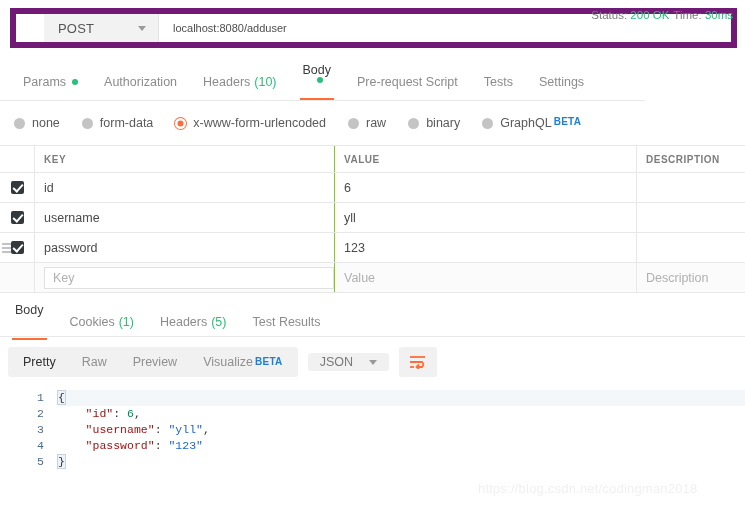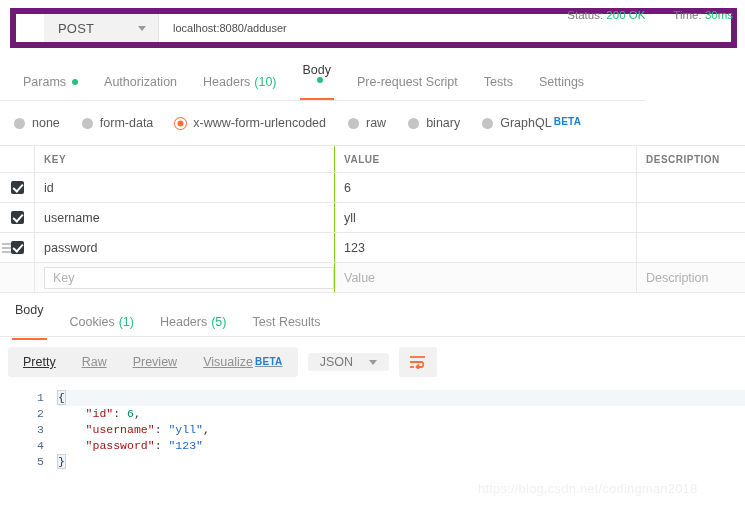--- a/index.html
+++ b/index.html
@@ -160,42 +160,41 @@
   .res-tabs {
     position: absolute; left: 0; top: 303px;
     width: 745px; height: 34px;
     border-bottom: 1px solid #e8e8e8;
     display: flex; align-items: flex-start;
     padding-left: 2px;
   }
   .res-meta {
     position: absolute; right: 12px; top: 9px;
     font-size: 11.5px; color: #7b7b7b;
-    display: flex; gap: 28px;
+    display: flex; gap: 4px;
   }
   .res-meta b { color: #28c07c; font-weight: normal; }
 
   
   .view-bar {
     position: absolute; left: 0; top: 340px;
     width: 745px; height: 44px;
     display: flex; align-items: center;
     padding-left: 8px;
   }
   .seg {
     height: 30px; background: #f1f1f1; border-radius: 3px;
     display: flex; align-items: center; padding: 0 2px;
   }
   .seg-item {
     height: 26px; padding: 0 13px;
     display: flex; align-items: flex-start; justify-content: flex-end;
     flex-direction: row;
     font-size: 12.5px; color: #909090; cursor: pointer;
     line-height: 26px;
-    text-decoration: underline;
   }
   .seg-item.active { color: #2f2f2f; }
   .fmt-select {
     height: 18px; margin-left: 10px; background: #f1f1f1; border-radius: 3px;
     display: flex; align-items: center; gap: 16px;
     padding: 0 12px; cursor: pointer;
   }
   .fmt-label { font-size: 12.5px; color: #7a7a7a; }
   .wrap-btn {
     height: 30px; width: 38px; margin-left: 10px;

